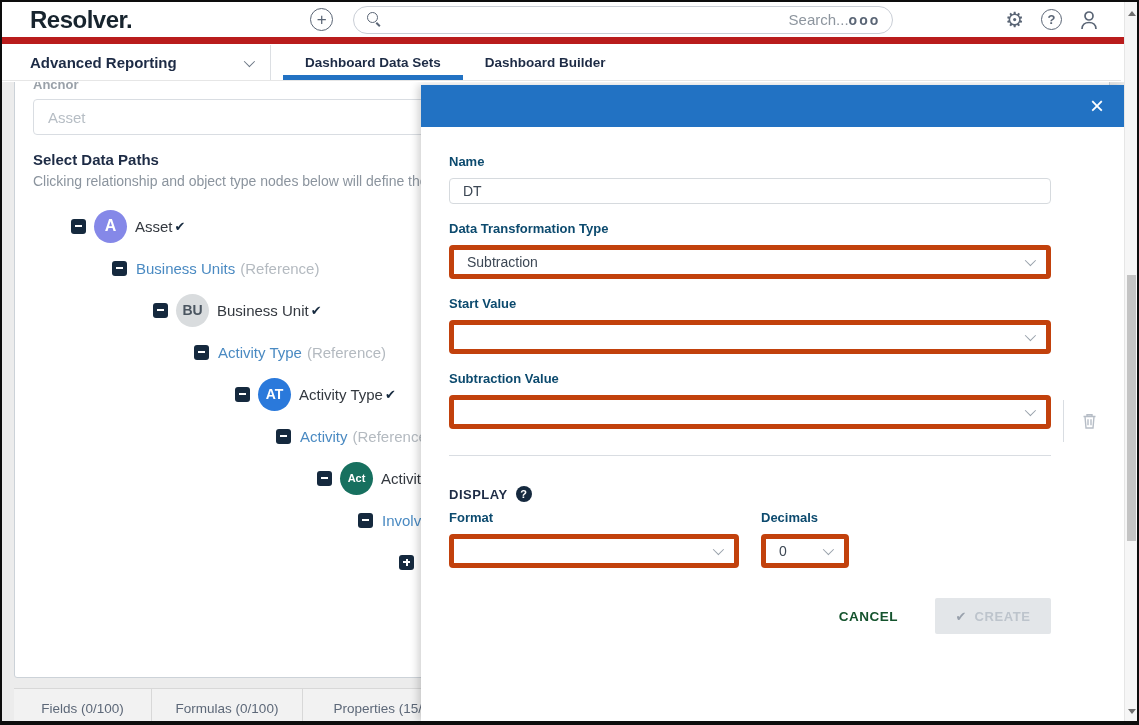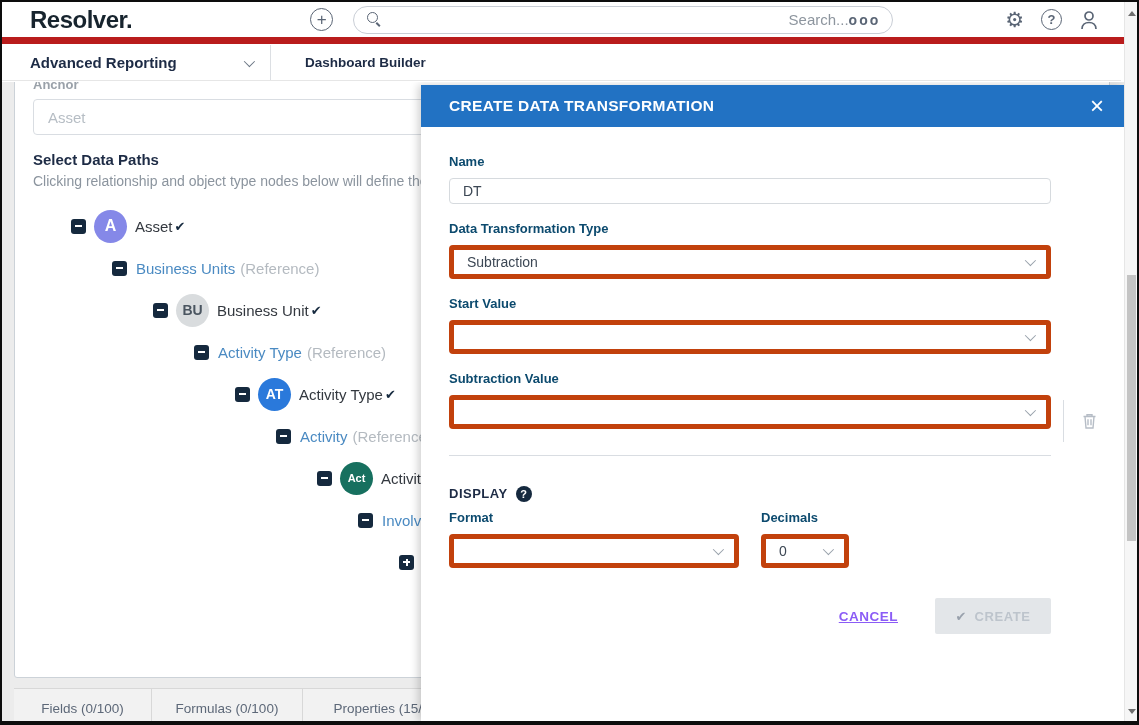--- a/index.html
+++ b/index.html
@@ -124,29 +124,29 @@
     margin-top:9px; width:100%; height:34px; border:5px solid #c2410c; border-radius:4px;
     display:flex; align-items:center; padding:0 13px; cursor:pointer; background:#fff;
   }
   .select-value { font-size:14px; color:#3c4754; flex:1 1 auto; min-height:1px; }
   .select .chev { border-color:#98a1ab; flex:none; }
   .sub-row { position:relative; }
   .trash-zone { position:absolute; right:-47px; top:9px; height:34px; display:flex; align-items:center; }
   .vdiv { width:1px; height:42px; background:#d9dde2; margin-right:17px; align-self:center; }
   .trash-btn { cursor:pointer; display:flex; }
   .hr { margin-top:26px; border-top:1px solid #d9dde2; }
-  .display-row { margin-top:30px; display:flex; }
+  .display-row { margin-top:30px; display:flex; align-items:center; }
   .display-title { font-size:13px; font-weight:700; color:#1d2b45; letter-spacing:.5px; }
   .help-badge { margin-left:8px; width:16px; height:16px; border-radius:50%; background:#15293e;
     color:#fff; font-size:11px; font-weight:700; display:flex; align-items:center; justify-content:center; cursor:pointer; }
   .fmt-row { margin-top:8px; display:flex; }
   .fmt-col { width:290px; }
   .dec-col { width:88px; margin-left:22px; }
   .btn-row { margin-top:30px; display:flex; align-items:center; justify-content:flex-end; }
-  .cancel-btn { font-size:13.5px; font-weight:700; color:#8b5cf6; letter-spacing:.5px; cursor:pointer;text-decoration:underline; }
+  .cancel-btn { font-size:13.5px; font-weight:700; color:#14532d; letter-spacing:.5px; cursor:pointer; }
   .create-btn {
     margin-left:37px; width:116px; height:36px; background:#e3e6e9; border:none; border-radius:2px;
     display:flex; align-items:center; justify-content:center; cursor:default;
   }
   .create-check { color:#99a1ac; font-size:13px; margin-right:8px; }
   .create-text { font-size:13px; font-weight:700; color:#bdc4cc; letter-spacing:.6px; }
 
   
   .scrollbar { position:absolute; top:0; right:0; bottom:0; width:13px; background:#f6f6f6;
     border-left:1px solid #e6e6e6; z-index:60; }
@@ -184,20 +184,21 @@
       </svg>
     </div>
   </div>
 
   <div class="navbar">
     <div class="workspace">
       <span class="workspace-label">Advanced Reporting</span>
       <span class="chev"></span>
     </div>
     <div class="nav-tabs">
+        <div class="nav-tab active">Dashboard Data Sets</div>
         <div class="nav-tab">Dashboard Builder</div>
       </div>
   </div>
 
   <div class="content">
 
     <div class="card">
       <div class="anchor-label">Anchor</div>
       <input class="anchor-input" readonly="" placeholder="Asset" style="">
       <div class="paths-title">Select Data Paths</div>
@@ -254,21 +255,20 @@
     </div>
 
     <div class="bottom-tabs">
         <div class="btab">Fields (0/100)</div>
         <div class="btab">Formulas (0/100)</div>
         <div class="btab">Properties (15/1</div>
       </div>
 
     <div class="modal">
       <div class="modal-header">
-        <span class="modal-title">CREATE DATA TRANSFORMATION</span>
         <span class="modal-close">×</span>
       </div>
       <div class="modal-body">
 
         <div class="f-label lbl-name">Name</div>
         <input class="text-input" readonly="" value="DT" style="">
 
         <div class="f-label lbl-next">Data Transformation Type</div>
         <div class="select">
           <span class="select-value">Subtraction</span>

